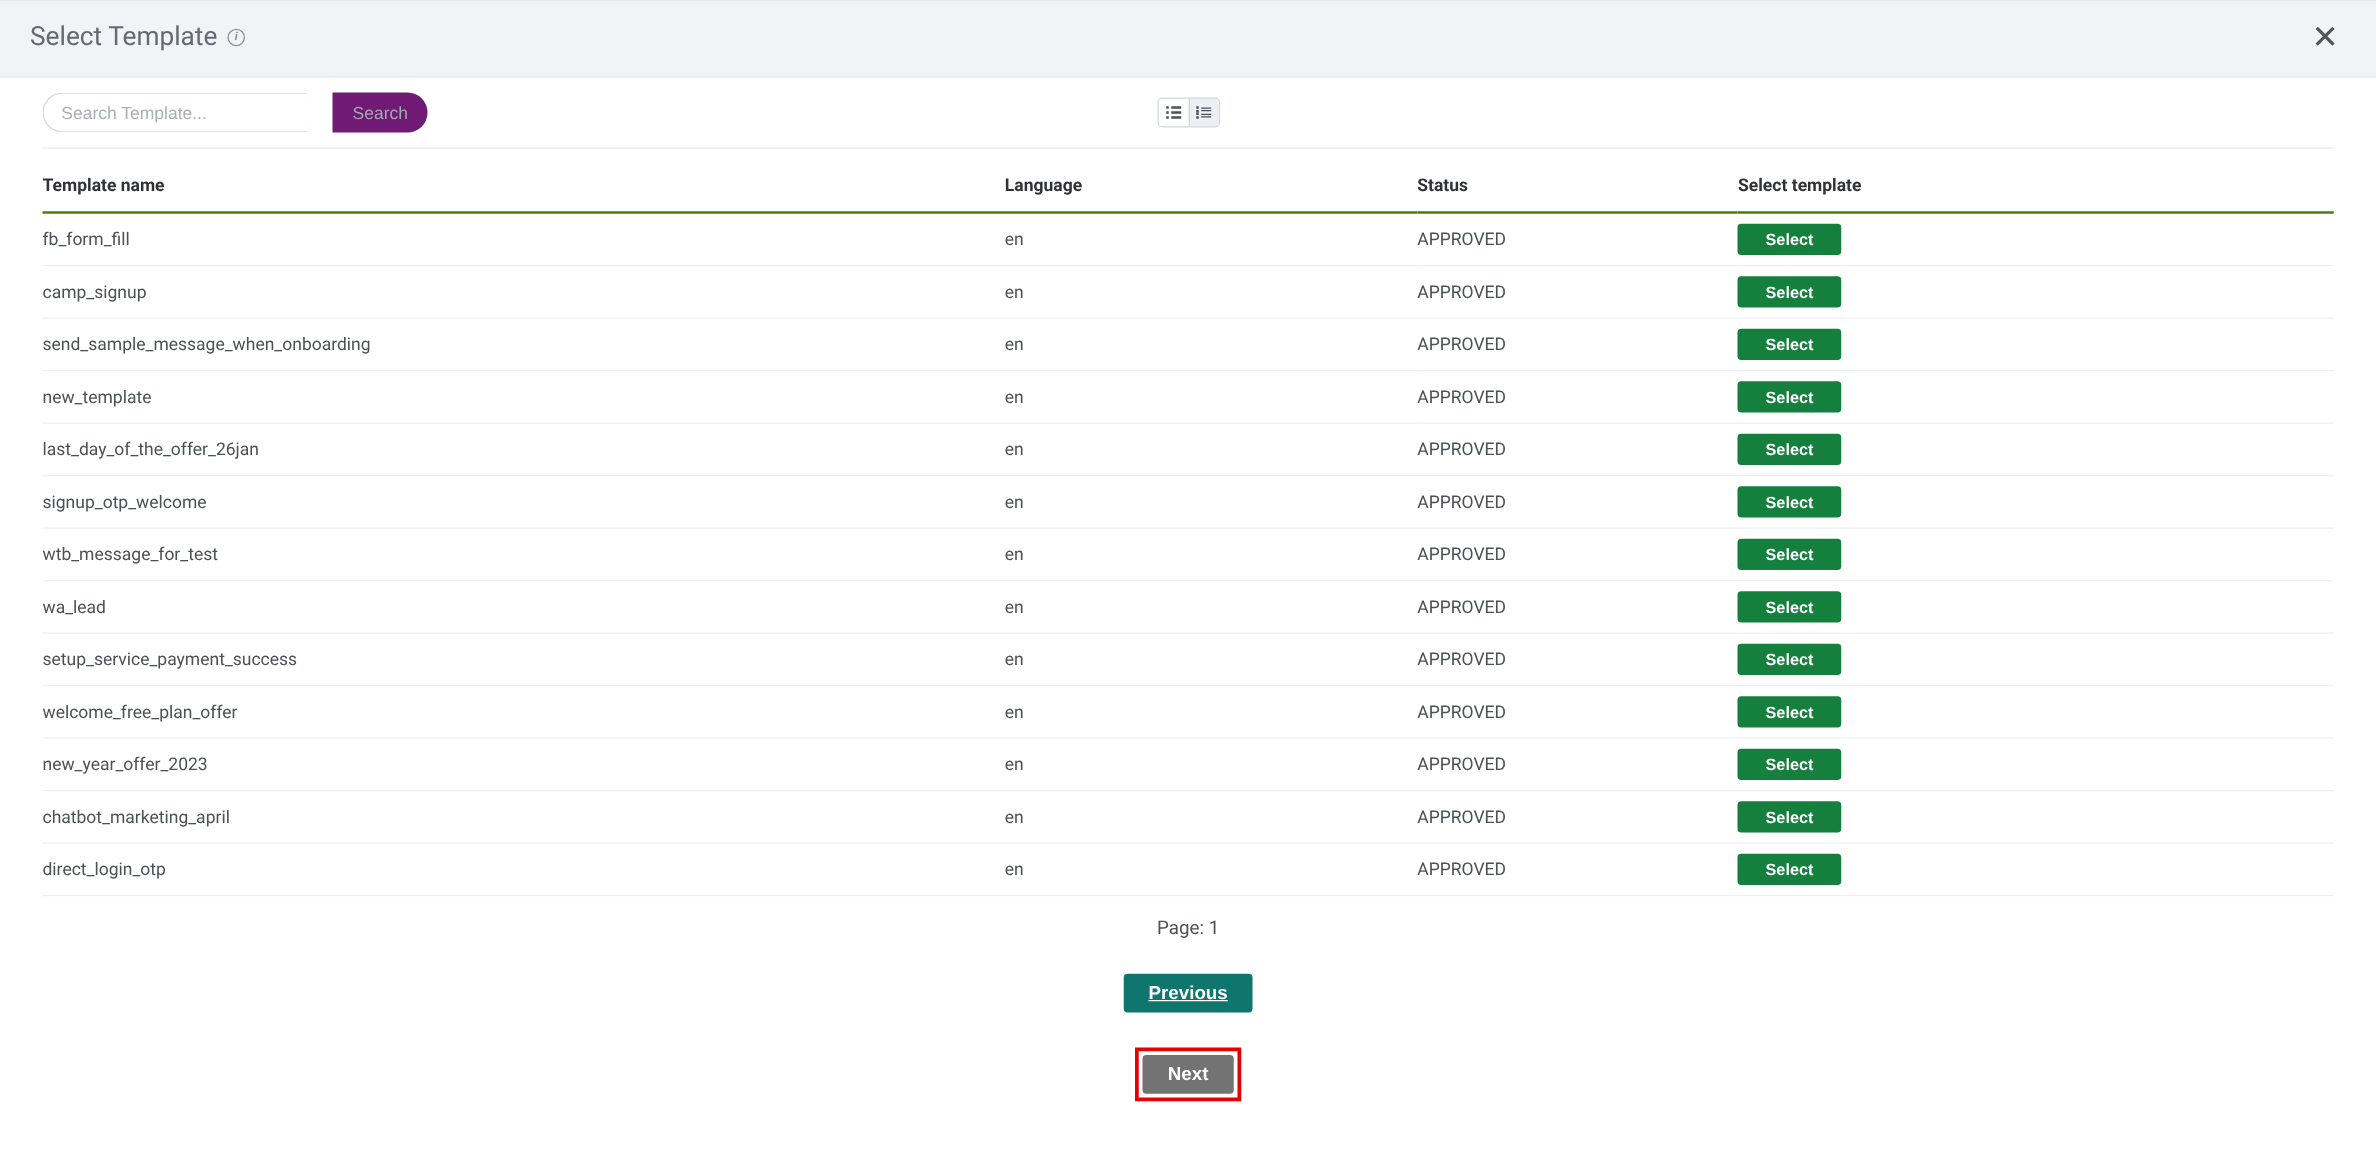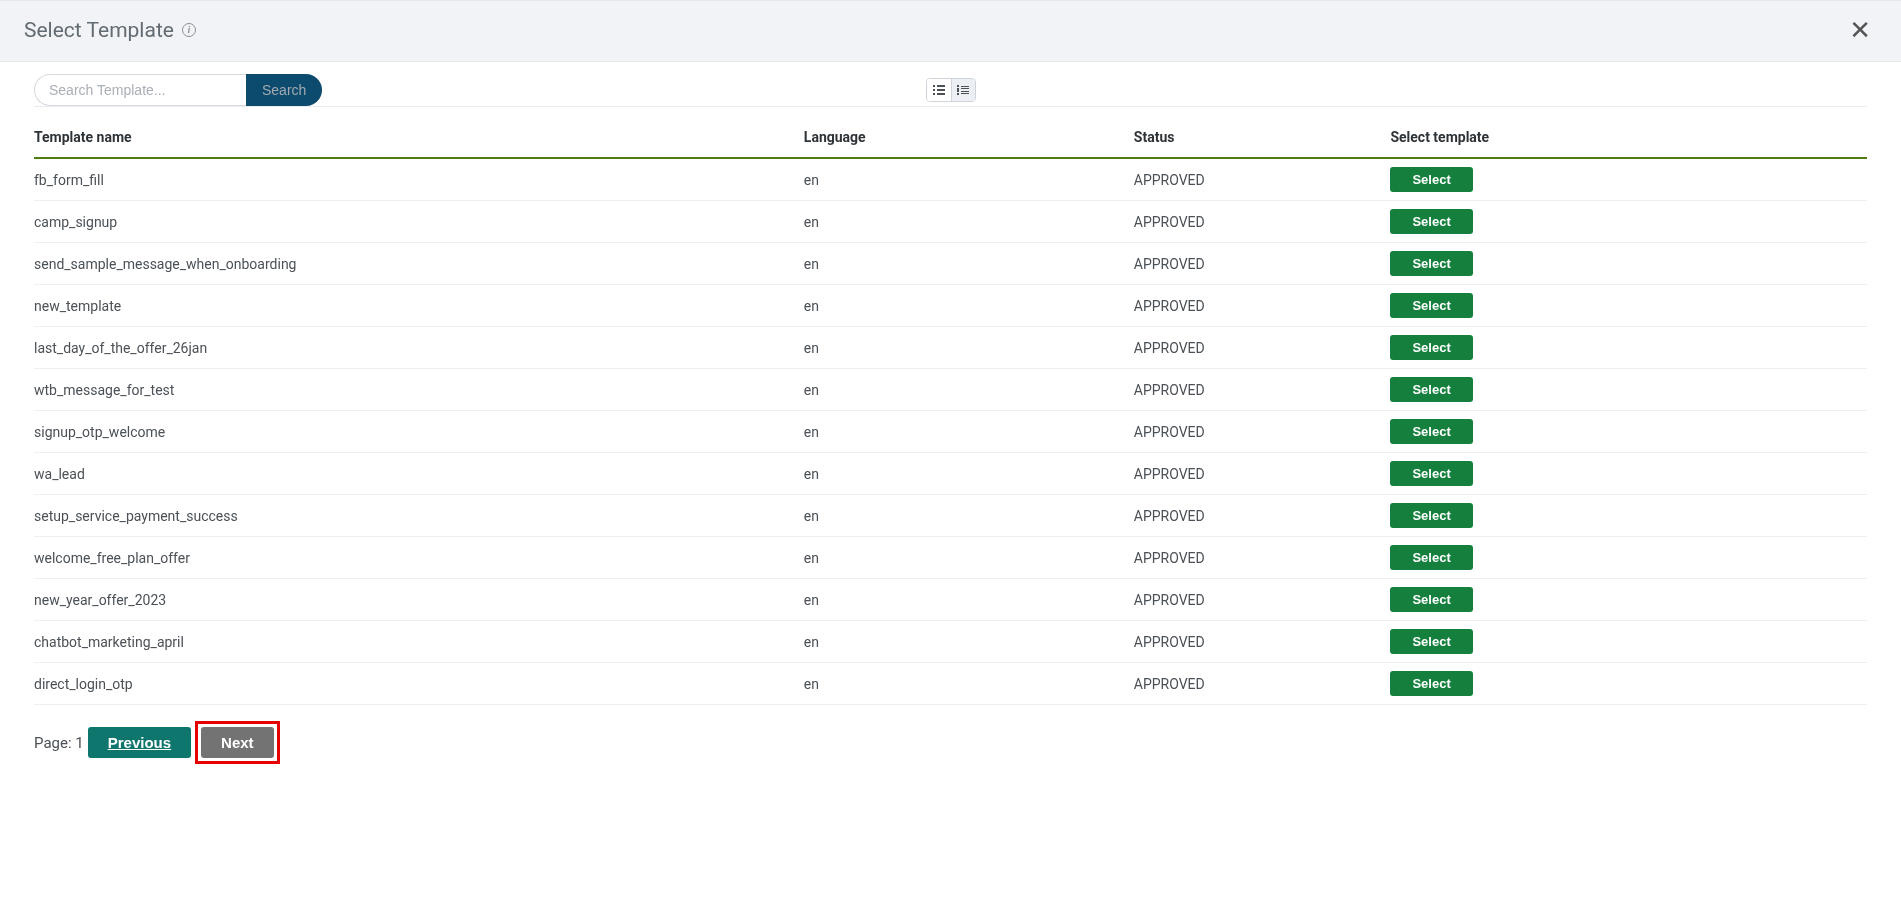--- a/index.html
+++ b/index.html
@@ -41,20 +41,21 @@
     padding: 2px 6px;
   }
   .content {
     padding: 8px 34px 20px 34px;
   }
   .controls-row {
     display: flex;
     align-items: center;
     position: relative;
     padding-top: 4px;
+    padding-bottom: 12px;
     border-bottom: 1px solid #e9ecef;
   }
   .search-wrap {
     display: flex;
     align-items: center;
   }
   .search-input {
     width: 212px;
     height: 32px;
     border: 1px solid #d6dadf;
@@ -63,25 +64,26 @@
     padding: 0 14px;
     font-size: 14px;
     outline: none;
     color: #555;
   }
   .search-input::placeholder { color: #a9afb6; }
   .search-btn {
     height: 32px;
     padding: 0 16px;
     border: none;
-    background: #0c4a6e;
+    background: #701a75;
     color: #a2a9b1;
     border-radius: 0 18px 18px 0;
     font-size: 14px;
     cursor: pointer;
+    margin-left: 20px;
   }
   .view-toggle {
     position: absolute;
     left: 50%;
     transform: translateX(-50%);
     display: flex;
     border: 1px solid #cfd4da;
     border-radius: 4px;
     overflow: hidden;
   }
@@ -133,24 +135,25 @@
   }
   .red-box {
     border: 3px solid #e60000;
     padding: 3px 8px;
     display: inline-block;
   }
 
   .pager {
     display: flex;
     align-items: center;
-    gap: 4px;
+    gap: 28px;
     margin-top: 16px;
     font-size: 15px;
     color: #4b5157;
+    flex-direction: column;
   }
   .btn-prev, .btn-next {
     color: #fff;
     border: none;
     border-radius: 3px;
     font-size: 15px;
     font-weight: 600;
     padding: 7px 20px;
     cursor: pointer;
   }
@@ -270,27 +273,27 @@
             <td>APPROVED</td>
             <td><button class="btn-select">Select</button></td>
           </tr>
           <tr>
             <td>last_day_of_the_offer_26jan</td>
             <td>en</td>
             <td>APPROVED</td>
             <td><button class="btn-select">Select</button></td>
           </tr>
           <tr>
+            <td>signup_otp_welcome</td>
+            <td>en</td>
+            <td>APPROVED</td>
+            <td><button class="btn-select">Select</button></td>
+          </tr>
+          <tr>
             <td>wtb_message_for_test</td>
-            <td>en</td>
-            <td>APPROVED</td>
-            <td><button class="btn-select">Select</button></td>
-          </tr>
-          <tr>
-            <td>signup_otp_welcome</td>
             <td>en</td>
             <td>APPROVED</td>
             <td><button class="btn-select">Select</button></td>
           </tr>
           <tr>
             <td>wa_lead</td>
             <td>en</td>
             <td>APPROVED</td>
             <td><button class="btn-select">Select</button></td>
           </tr>

